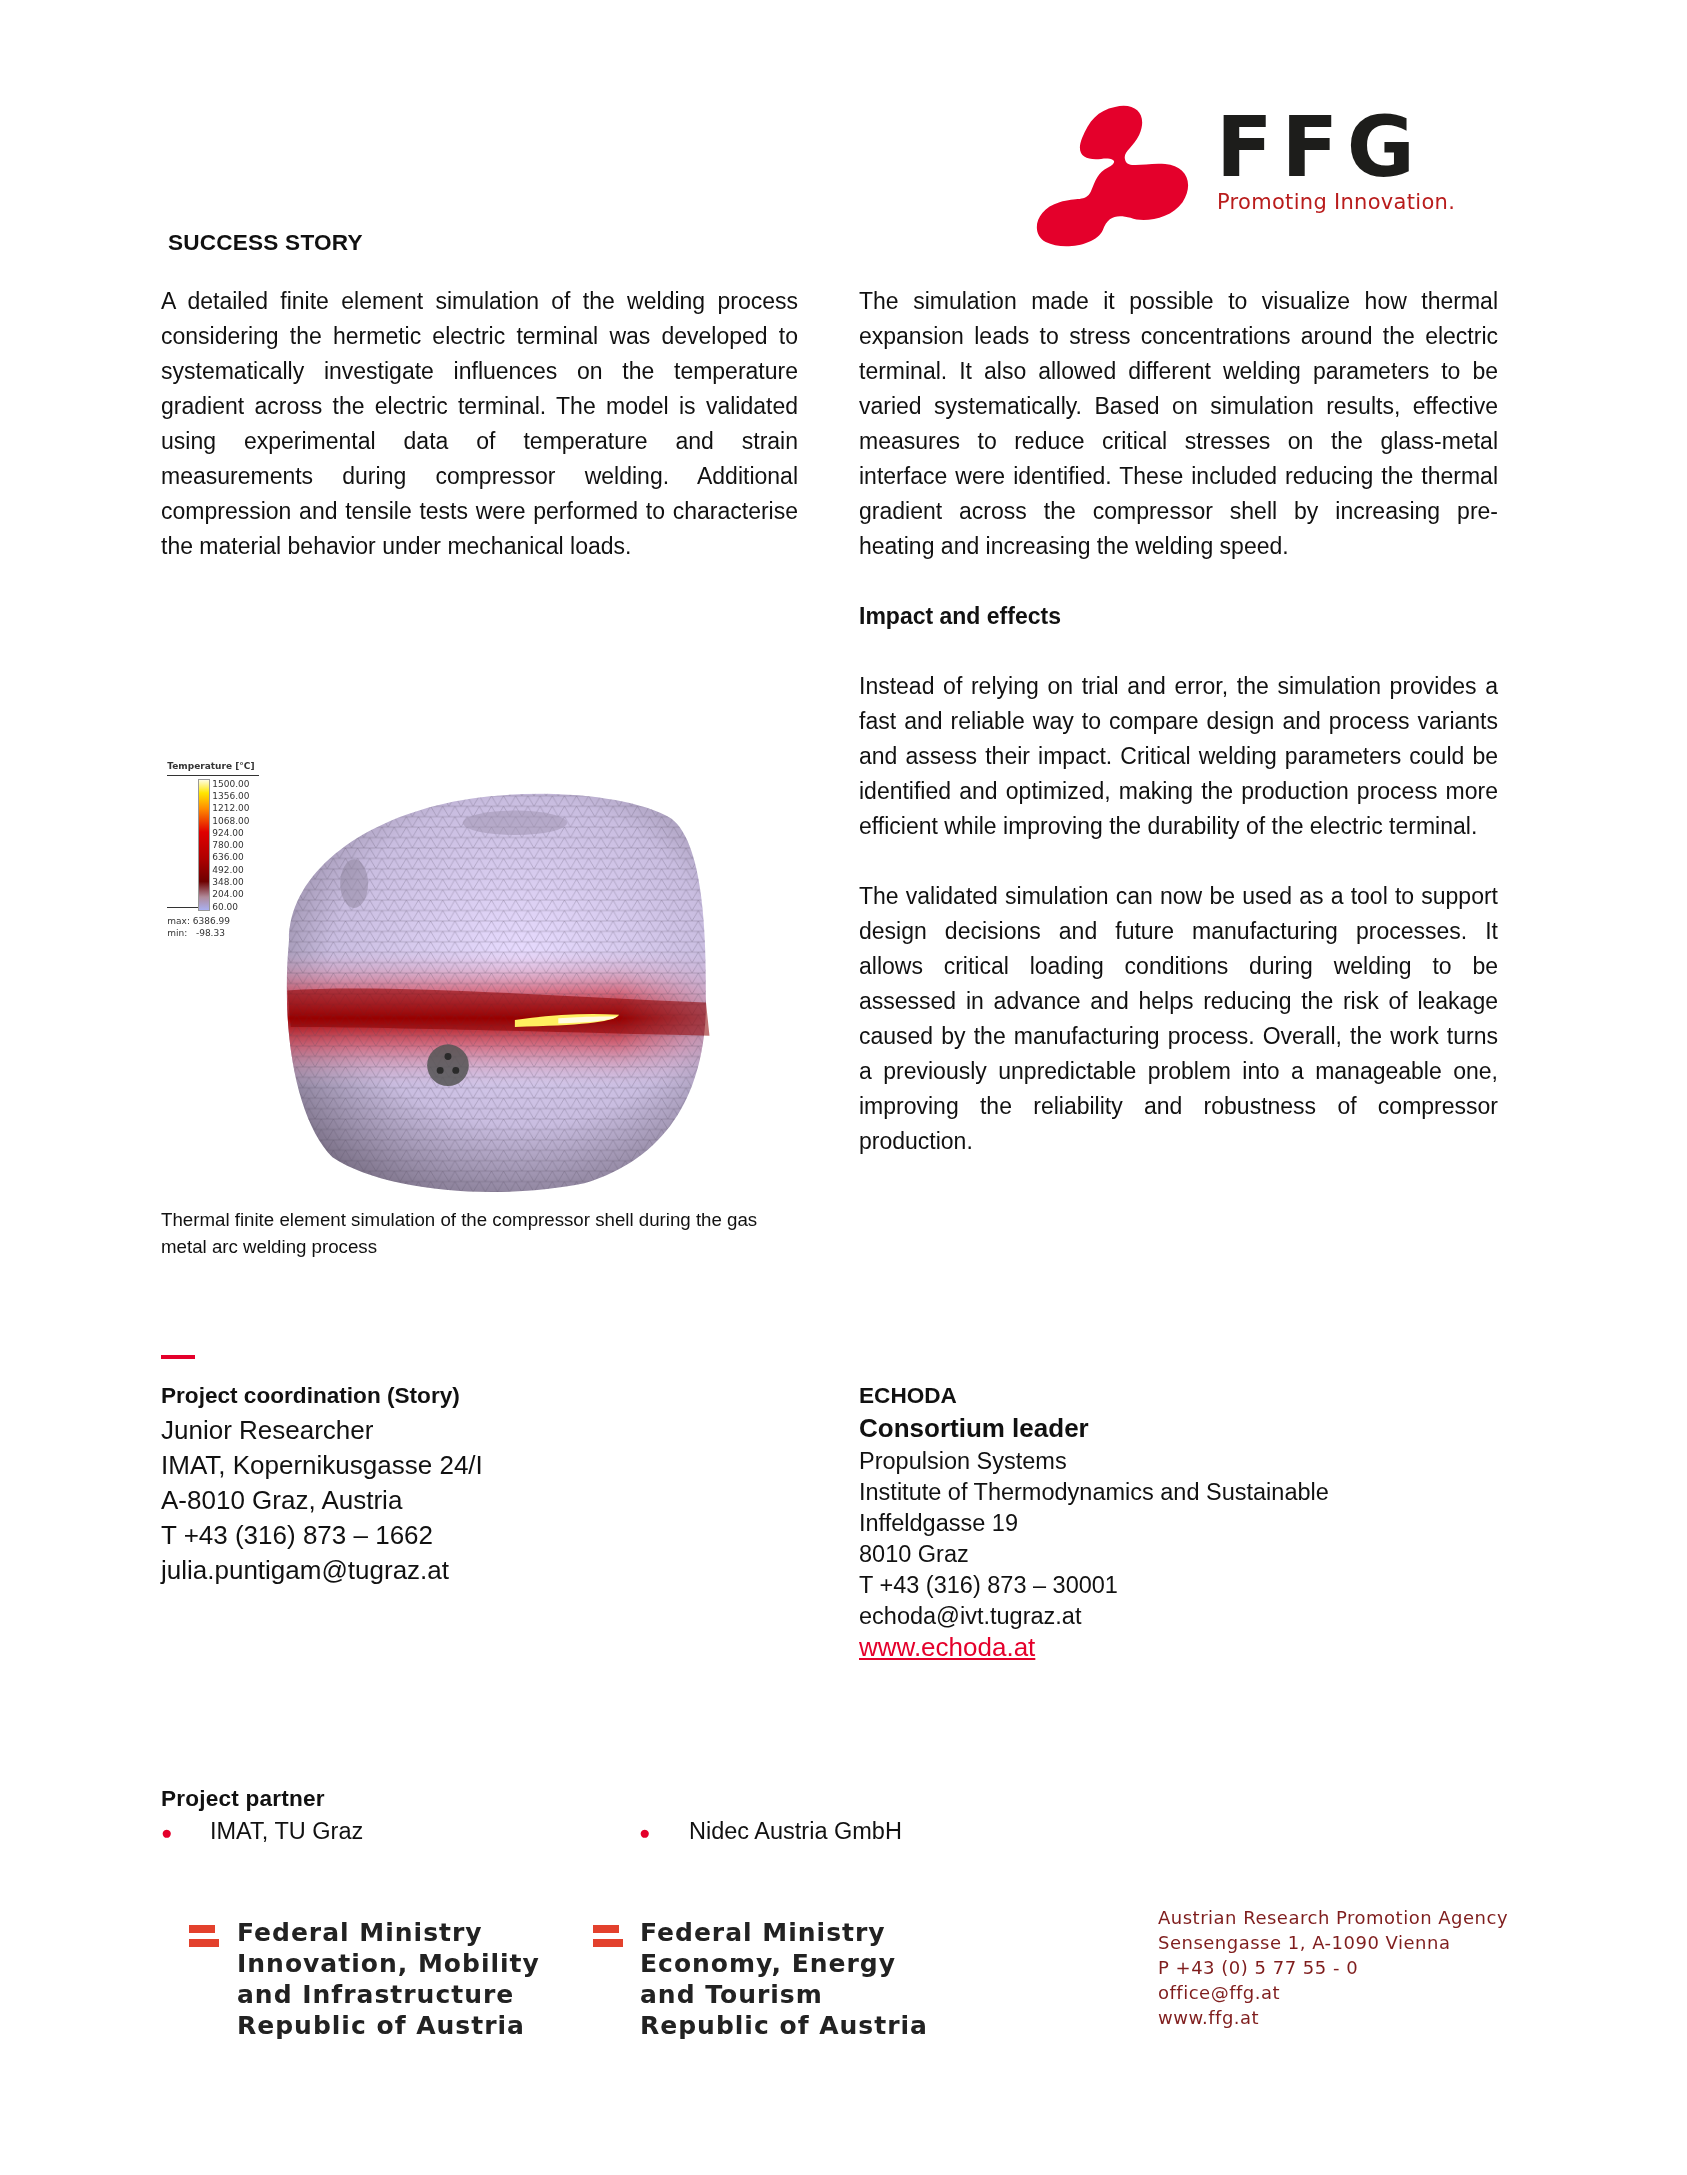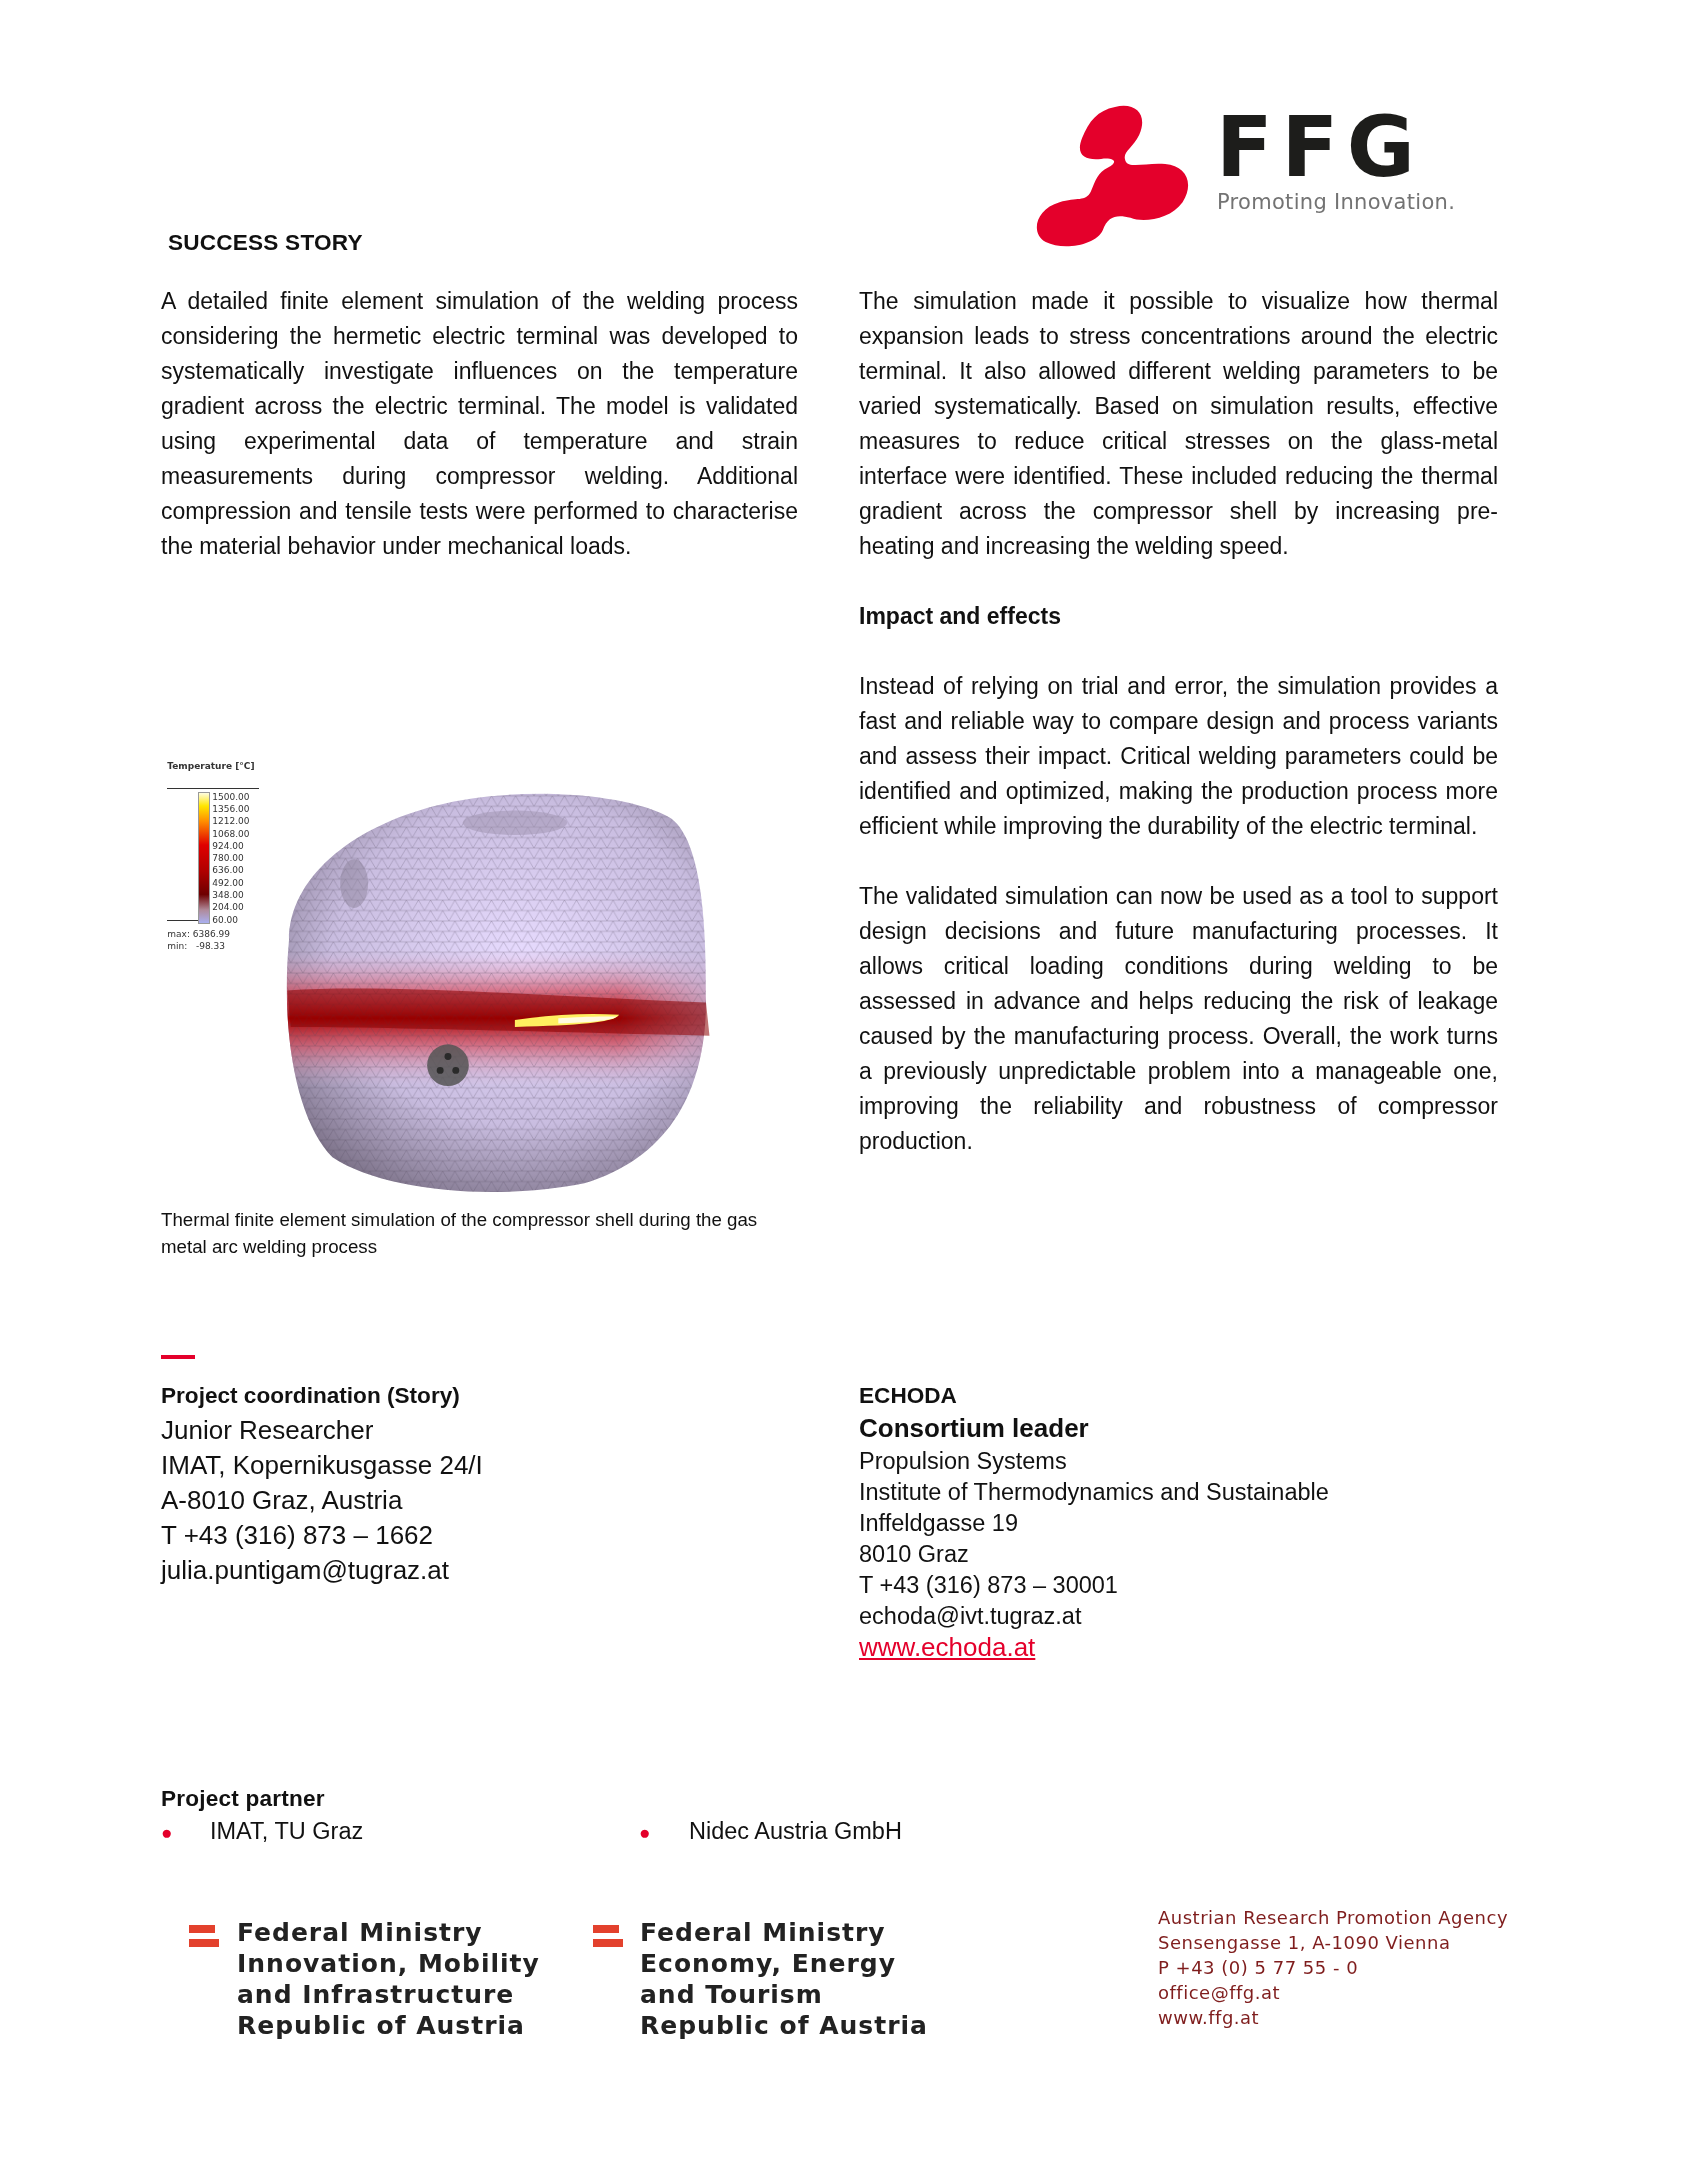--- a/index.html
+++ b/index.html
@@ -28,30 +28,30 @@
 </head>
 <body>
 
 <div class="abs label" style="left:168px; top:196px;">SUCCESS STORY</div>
 
 <div class="abs" style="left:1028px; top:100px; width:452px; height:149px;">
   <svg width="174" height="149" viewBox="0 0 200 172">
     <path fill="#e4002b" d="M100 8 C125 2,138 18,128 40 C120 56,108 60,112 70 C116 80,136 72,158 74 C182 76,192 96,178 118 C164 138,132 142,118 136 C102 132,92 134,86 150 C78 168,40 174,20 164 C2 154,8 126,36 118 C56 112,66 118,72 106 C78 92,80 84,92 78 C104 72,100 66,84 68 C66 70,54 64,62 44 C70 24,80 12,100 8 Z"></path>
   </svg>
   <div class="abs" style="left:188px; top:3.5px; font-size:83px; font-weight:bold; color:#1d1d1b; letter-spacing:8.7px; line-height:87px; font-family:'DejaVu Sans', sans-serif;">FFG</div>
-  <div class="abs" style="left:189px; top:90px; font-size:21px; color:#737373; font-family:'DejaVu Sans', sans-serif; letter-spacing:0.3px;text-align:right;">Promoting Innovation.</div>
+  <div class="abs" style="left:189px; top:90px; font-size:21px; color:#b91c1c; font-family:'DejaVu Sans', sans-serif; letter-spacing:0.3px;text-align:right;">Promoting Innovation.</div>
 </div>
 
 <div class="col" style="left:161px; top:284px; width:637px;">
   <p>A detailed finite element simulation of the welding process considering the hermetic electric terminal was developed to systematically investigate influences on the temperature gradient across the electric terminal. The model is validated using experimental data of temperature and strain measurements during compressor welding. Additional compression and tensile tests were performed to characterise the material behavior under mechanical loads.</p>
 </div>
 
 <div class="abs" style="left:163px; top:758px; width:591px; height:443px;">
   <div class="abs legend" style="left:4.3px; top:1.7px;">
-    <div style="font-weight:bold; border-bottom:0.9px solid #333; padding-bottom:16px; width:92px;">Temperature [°C]</div>
+    <div style="font-weight:bold; border-bottom:0.9px solid #333; padding-bottom:3px; width:92px;">Temperature [°C]</div>
     <div style="position:relative; height:139px;">
       <div class="abs" style="left:31px; top:3.5px; width:9.6px; height:130px; background:linear-gradient(to bottom,#fffde0 0%,#ffe600 10%,#ff8c00 22%,#e00000 40%,#b00000 60%,#6e0000 78%,#b08a9a 90%,#aab0f0 100%); border:0.9px solid #999;"></div>
       <div class="abs" style="left:0px; top:131px; width:31px; height:0.9px; background:#333;"></div>
       <div class="abs" style="left:45px; top:1.7px;">
         <div>1500.00</div>
         <div>1356.00</div>
         <div>1212.00</div>
         <div>1068.00</div>
         <div>924.00</div>
         <div>780.00</div>

